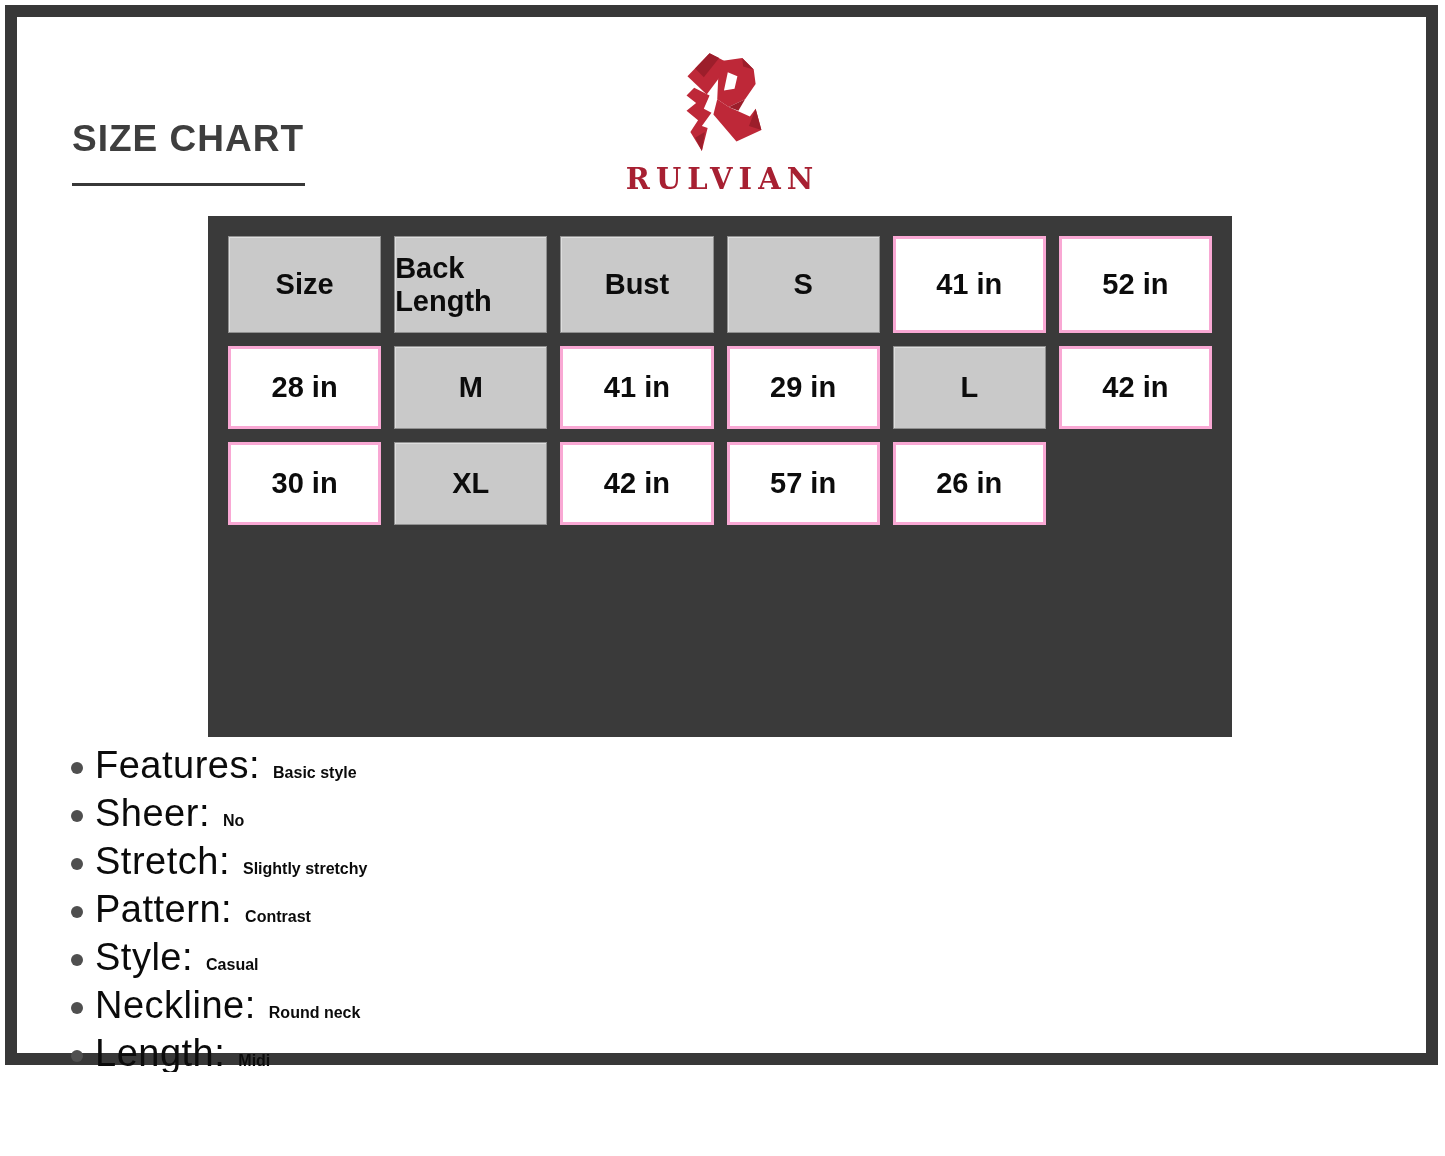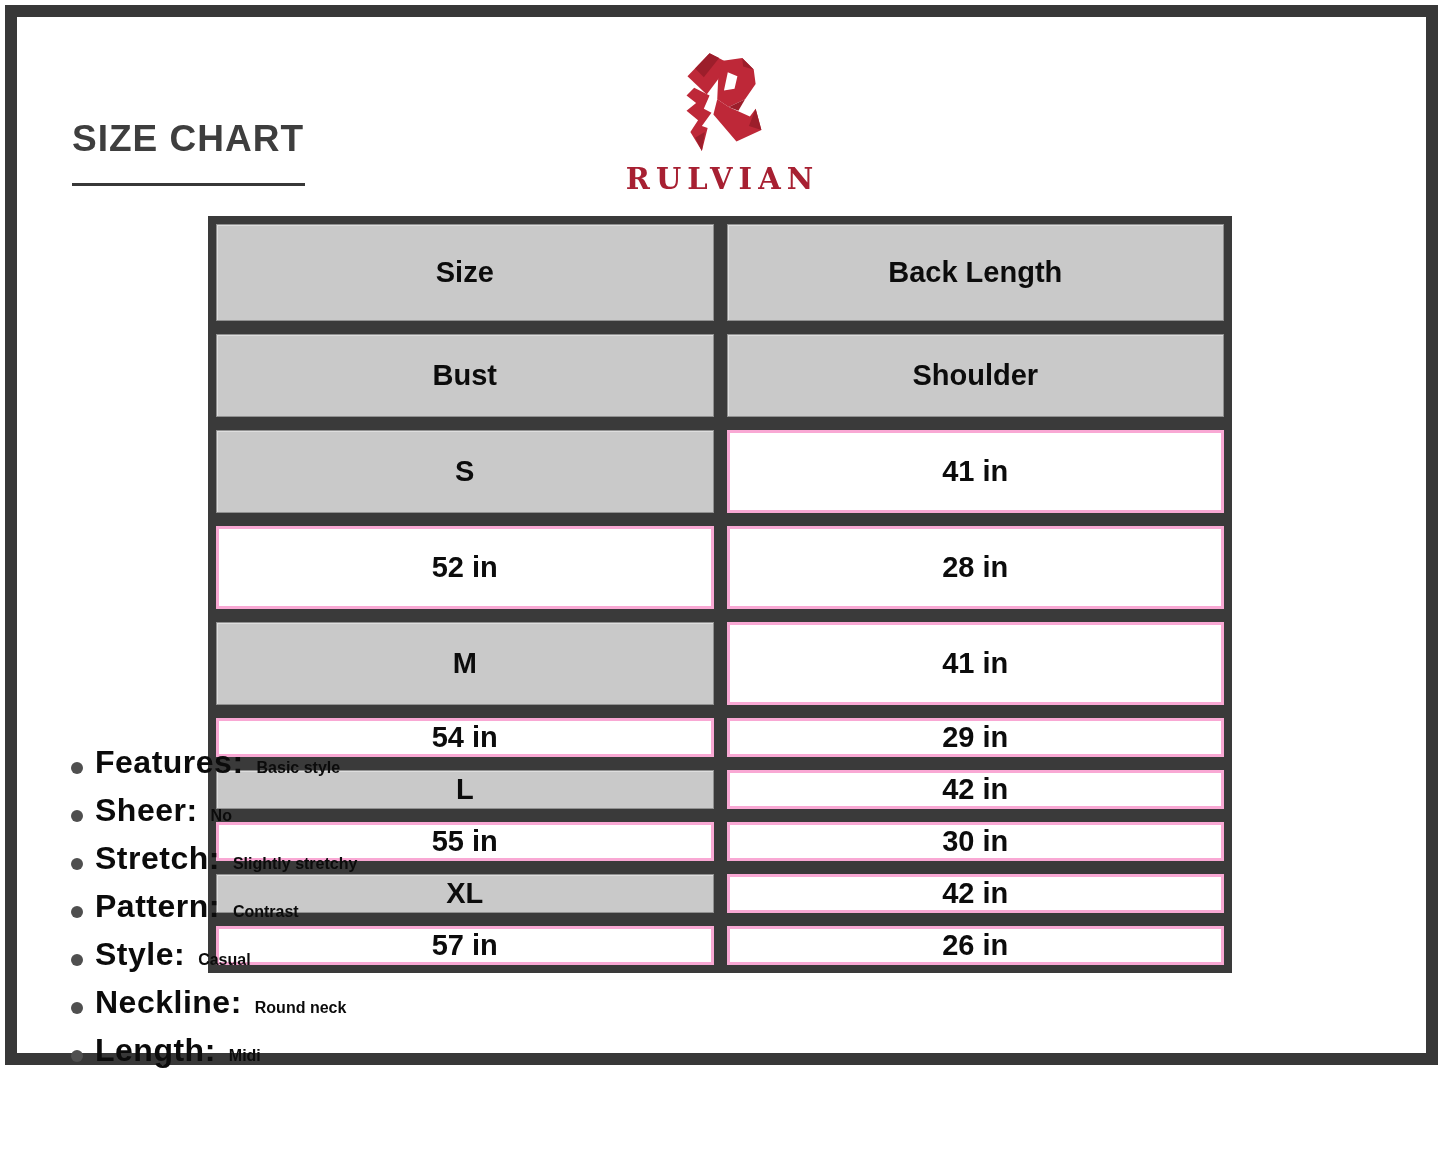--- a/index.html
+++ b/index.html
@@ -37,23 +37,23 @@
     display:block;margin-top:2px;
     font-family:"DejaVu Serif", serif;
     font-weight:bold;font-size:29px;letter-spacing:6px;
     color:#a72032;
   }
   
   .size-table{
     position:absolute;left:208px;top:216px;width:1024px;
     box-sizing:border-box;
     background:#3a3a3a;
-    padding:8px;
+    padding:20px;
     display:grid;
-    grid-template-columns:repeat(2,1fr);
+    grid-template-columns:repeat(6,1fr);
     grid-template-rows:97px repeat(4,83px);
     gap:13px;
   }
   .cell{
     display:flex;align-items:center;justify-content:center;
     font-weight:bold;font-size:29px;color:#0c0c0c;
   }
   .cell.gray{
     background:#c9c9c9;
     border:1px solid #909090;
@@ -73,21 +73,21 @@
     height:48px;
   }
   .bullet{
     width:12px;height:12px;border-radius:50%;
     background:#4f4f4f;
     margin-right:12px;
     align-self:center;
     flex:0 0 auto;
   }
   .detail-label{
-    font-size:32px;font-weight:bold;color:#0b0b0b;
+    font-size:38px;font-weight:normal;color:#0b0b0b;
     letter-spacing:0.5px;
   }
   .detail-value{
     font-size:16px;font-weight:bold;color:#0b0b0b;
     margin-left:13px;
   }
 </style>
 </head>
 <body>
 
@@ -112,35 +112,32 @@
       <polygon points="56,58 73,50 66,62" fill="#9c1e2b"></polygon>
     </svg>
     <span class="brand-wordmark">RULVIAN</span>
   </div>
 
   <div class="size-table">
 
     <div class="cell gray">Size</div>
     <div class="cell gray">Back Length</div>
     <div class="cell gray">Bust</div>
-    <div class="cell gray">Shoulder</div>
 
     <div class="cell gray">S</div>
     <div class="cell white">41 in</div>
     <div class="cell white">52 in</div>
     <div class="cell white">28 in</div>
 
     <div class="cell gray">M</div>
     <div class="cell white">41 in</div>
-    <div class="cell white">54 in</div>
     <div class="cell white">29 in</div>
 
     <div class="cell gray">L</div>
     <div class="cell white">42 in</div>
-    <div class="cell white">55 in</div>
     <div class="cell white">30 in</div>
 
     <div class="cell gray">XL</div>
     <div class="cell white">42 in</div>
     <div class="cell white">57 in</div>
     <div class="cell white">26 in</div>
   </div>
 
   <ul class="details">
     <li>

